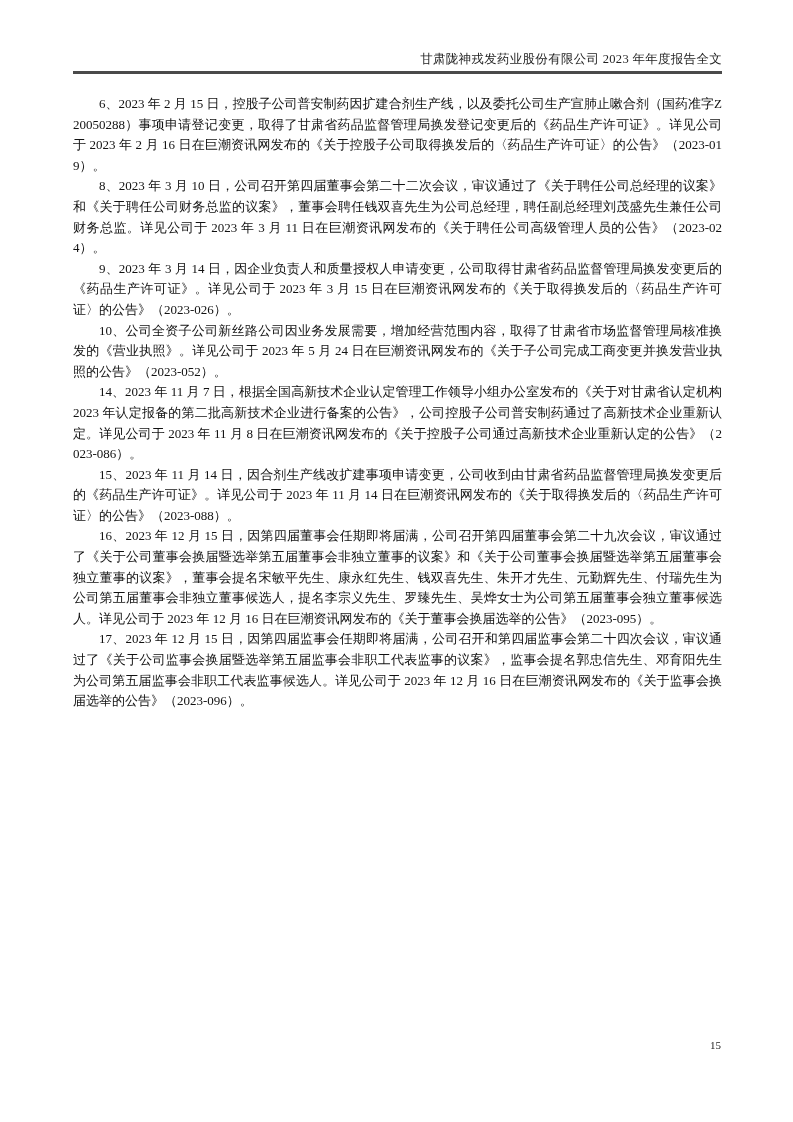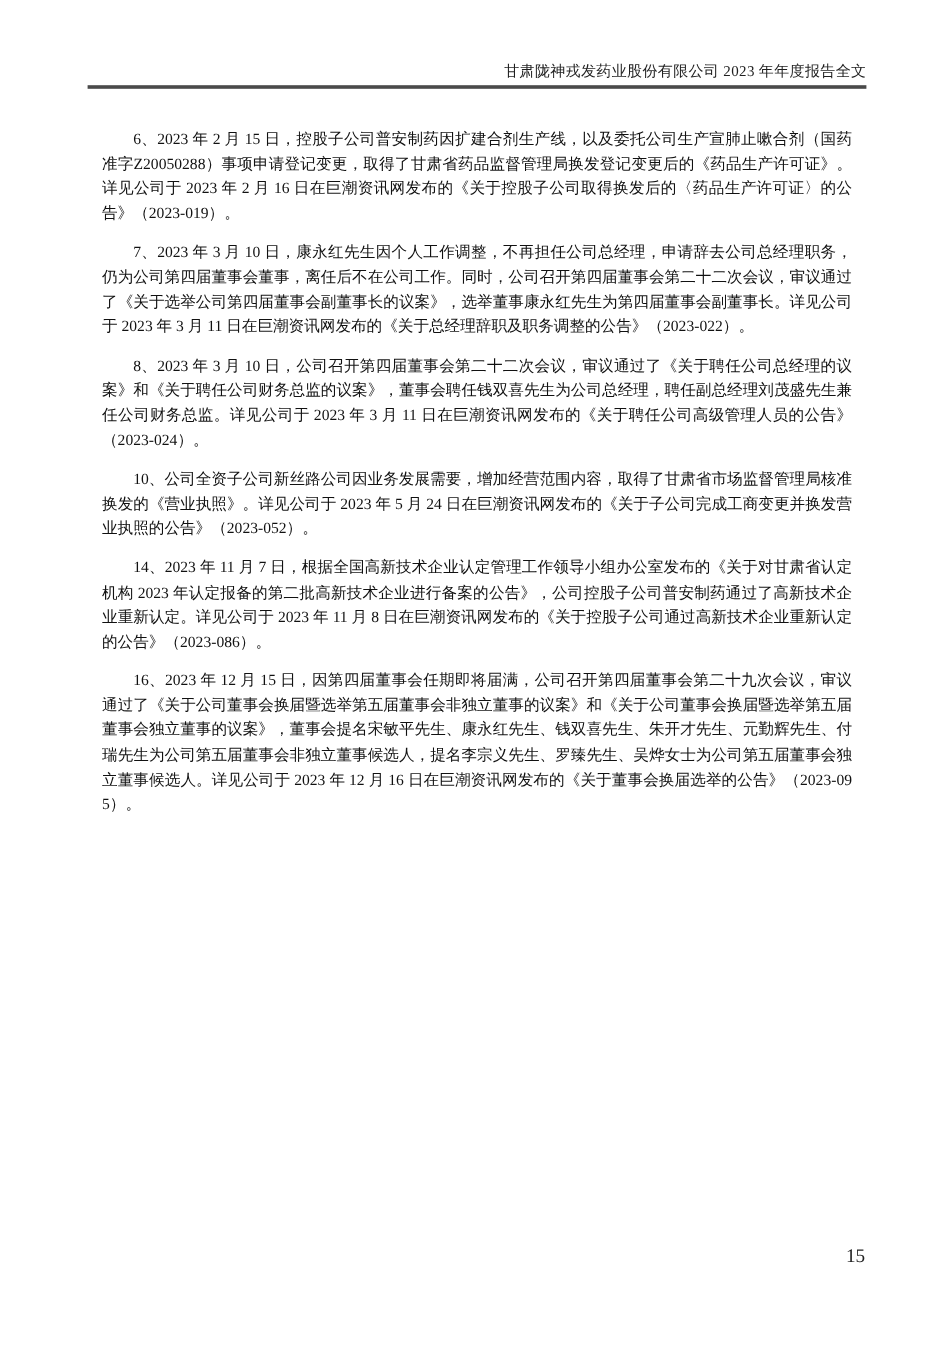--- a/index.html
+++ b/index.html
@@ -34,46 +34,48 @@
     position: absolute;
     top: 94px;
     left: 73px;
     width: 649px;
     font-size: 13px;
     line-height: 20.6px;
     text-align: justify;
     color: #111111;
   }
   .content p {
-    margin: 12px;
+    margin: 0;
     text-indent: 2em;
     word-break: break-all;
   }
   .page-number {
     position: absolute;
     top: 1039px;
     right: 72px;
-    font-size: 16px;
+    font-size: 11px;
     color: #222222;
   }
 </style>
 </head>
 <body>
 
 <div class="page">
 
   <div class="header">
     <div class="header-title">甘肃陇神戎发药业股份有限公司 2023 年年度报告全文</div>
     <div class="header-rule"></div>
   </div>
 
   <div class="content">
     <p>6、2023 年 2 月 15 日，控股子公司普安制药因扩建合剂生产线，以及委托公司生产宣肺止嗽合剂（国药准字Z20050288）事项申请登记变更，取得了甘肃省药品监督管理局换发登记变更后的《药品生产许可证》。详见公司于 2023 年 2 月 16 日在巨潮资讯网发布的《关于控股子公司取得换发后的〈药品生产许可证〉的公告》（2023-019）。</p>
-    <p>7、2023 年 3 月 10 日，康永红先生因个人工作调整，不再担任公司总经理，申请辞去公司总经理职务，仍为公司第四届董事会董事，离任后不在公司工作。同时，公司召开第四届董事会第二十二次会议，审议通过了《关于选举公司第四届董事会副董事长的议案》，选举董事康永红先生为第四届董事会副董事长。详见公司于 2023 年 3 月 11 日在巨潮资讯网发布的《关于总经理辞职及职务调整的公告》（2023-022）。</p>
     <p>8、2023 年 3 月 10 日，公司召开第四届董事会第二十二次会议，审议通过了《关于聘任公司总经理的议案》和《关于聘任公司财务总监的议案》，董事会聘任钱双喜先生为公司总经理，聘任副总经理刘茂盛先生兼任公司财务总监。详见公司于 2023 年 3 月 11 日在巨潮资讯网发布的《关于聘任公司高级管理人员的公告》（2023-024）。</p>
+    <p>9、2023 年 3 月 14 日，因企业负责人和质量授权人申请变更，公司取得甘肃省药品监督管理局换发变更后的《药品生产许可证》。详见公司于 2023 年 3 月 15 日在巨潮资讯网发布的《关于取得换发后的〈药品生产许可证〉的公告》（2023-026）。</p>
     <p>10、公司全资子公司新丝路公司因业务发展需要，增加经营范围内容，取得了甘肃省市场监督管理局核准换发的《营业执照》。详见公司于 2023 年 5 月 24 日在巨潮资讯网发布的《关于子公司完成工商变更并换发营业执照的公告》（2023-052）。</p>
     <p>14、2023 年 11 月 7 日，根据全国高新技术企业认定管理工作领导小组办公室发布的《关于对甘肃省认定机构 2023 年认定报备的第二批高新技术企业进行备案的公告》，公司控股子公司普安制药通过了高新技术企业重新认定。详见公司于 2023 年 11 月 8 日在巨潮资讯网发布的《关于控股子公司通过高新技术企业重新认定的公告》（2023-086）。</p>
+    <p>15、2023 年 11 月 14 日，因合剂生产线改扩建事项申请变更，公司收到由甘肃省药品监督管理局换发变更后的《药品生产许可证》。详见公司于 2023 年 11 月 14 日在巨潮资讯网发布的《关于取得换发后的〈药品生产许可证〉的公告》（2023-088）。</p>
     <p>16、2023 年 12 月 15 日，因第四届董事会任期即将届满，公司召开第四届董事会第二十九次会议，审议通过了《关于公司董事会换届暨选举第五届董事会非独立董事的议案》和《关于公司董事会换届暨选举第五届董事会独立董事的议案》，董事会提名宋敏平先生、康永红先生、钱双喜先生、朱开才先生、元勤辉先生、付瑞先生为公司第五届董事会非独立董事候选人，提名李宗义先生、罗臻先生、吴烨女士为公司第五届董事会独立董事候选人。详见公司于 2023 年 12 月 16 日在巨潮资讯网发布的《关于董事会换届选举的公告》（2023-095）。</p>
+    <p>17、2023 年 12 月 15 日，因第四届监事会任期即将届满，公司召开和第四届监事会第二十四次会议，审议通过了《关于公司监事会换届暨选举第五届监事会非职工代表监事的议案》，监事会提名郭忠信先生、邓育阳先生为公司第五届监事会非职工代表监事候选人。详见公司于 2023 年 12 月 16 日在巨潮资讯网发布的《关于监事会换届选举的公告》（2023-096）。</p>
   </div>
 
   <div class="page-number">15</div>
 
 </div>
 
 </body></html>

